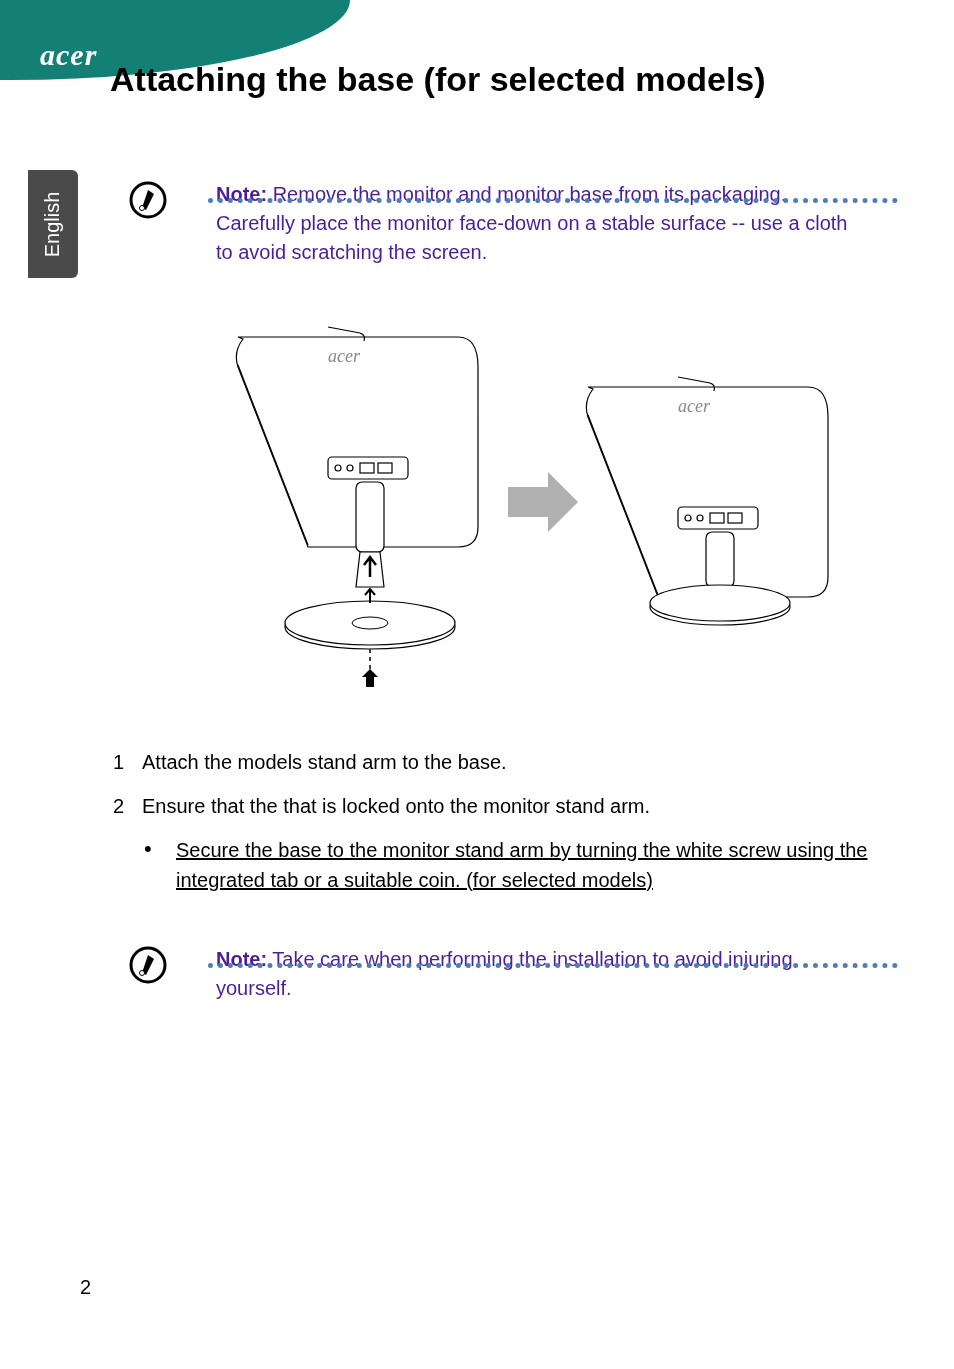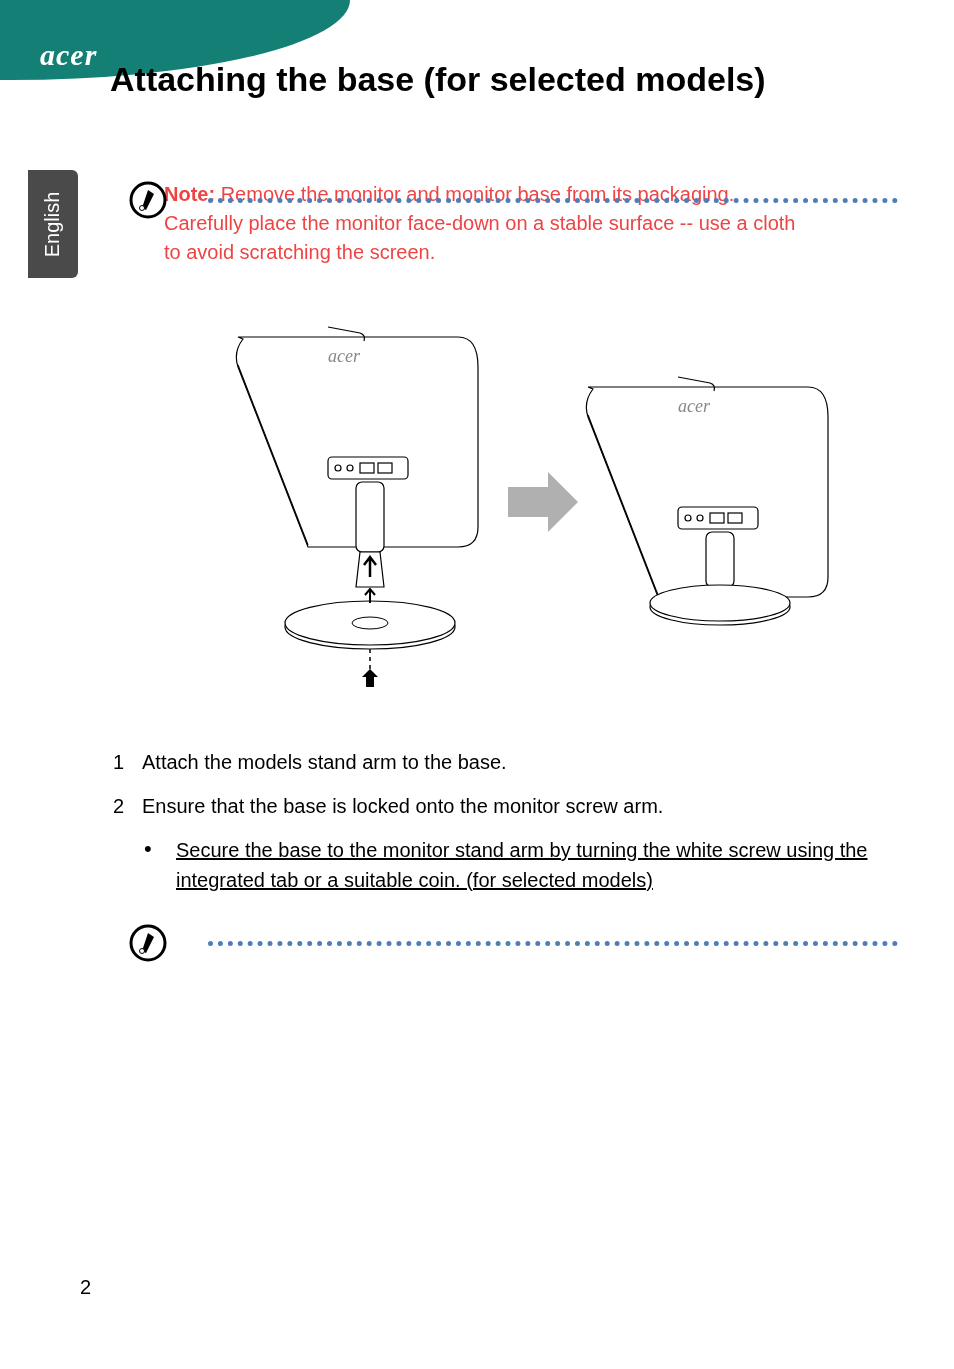--- a/index.html
+++ b/index.html
@@ -78,25 +78,25 @@
   .note-icon svg { width: 40px; height: 40px; }
   .dotted-line {
     position: absolute;
     left: 80px;
     top: 18px;
     right: 0;
     border-top: 5px dotted #4e7db7;
     height: 0;
   }
   .note-text {
-    margin-left: 36px;
+    margin-left: 88px;
     margin-top: 50px;
     font-size: 20px;
     line-height: 1.45;
-    color: #ef4444;
+    color: #4c1d95;
     width: 640px;
   }
   .note-label { font-weight: 700; }
   .diagram {
     margin-top: 40px;
     margin-left: 50px;
     margin-bottom: 40px;
   }
   .diagram svg { display:block; }
   .steps-list {
@@ -220,34 +220,37 @@
     </svg>
   </div>
 
   <div class="steps-list">
     <div class="step-row">
       <span class="step-num">1</span>
       <span class="step-text">Attach the models stand arm to the base.</span>
     </div>
     <div class="step-row">
       <span class="step-num">2</span>
-      <span class="step-text">Ensure that the base is locked onto the monitor screw arm.</span>
+      <span class="step-text">Ensure that the that is locked onto the monitor stand arm.</span>
     </div>
     <div class="bullet-row">
       <span class="bullet-dot">•</span>
       <span class="bullet-text">Secure the base to the monitor stand arm by turning the white screw using the integrated tab or a suitable coin. (for selected models)</span>
     </div>
   </div>
 
   <div class="note-block note2">
     <span class="note-icon">
       <svg viewBox="0 0 40 40">
         <circle cx="20" cy="20" r="17" fill="none" stroke="#000" stroke-width="3"></circle>
         <path d="M14 28 L20 10 L26 14 L18 30 Z" fill="#000"></path>
         <circle cx="14" cy="28" r="2.5" fill="#fff" stroke="#000" stroke-width="1"></circle>
       </svg>
     </span>
     <div class="dotted-line"></div>
+    <p class="note-text">
+      <span class="note-label">Note:</span><span> Take care when performing the installation to avoid injuring yourself.</span>
+    </p>
   </div>
 
 </div>
 
 <div class="page-number">2</div>
 
 </body></html>

